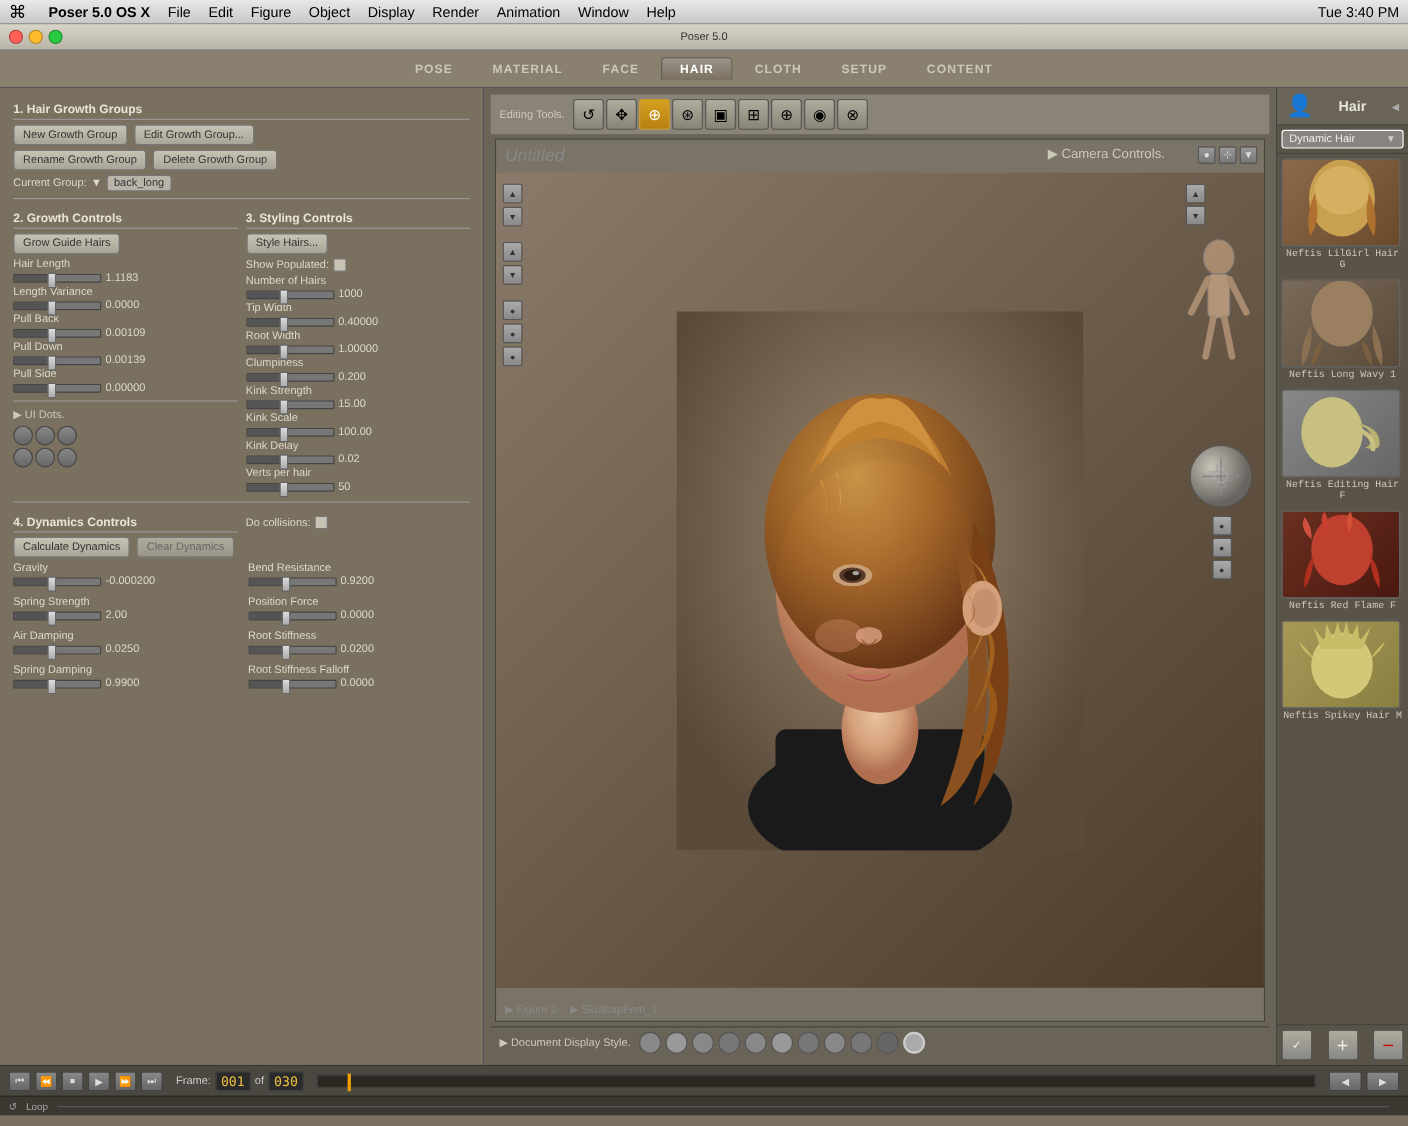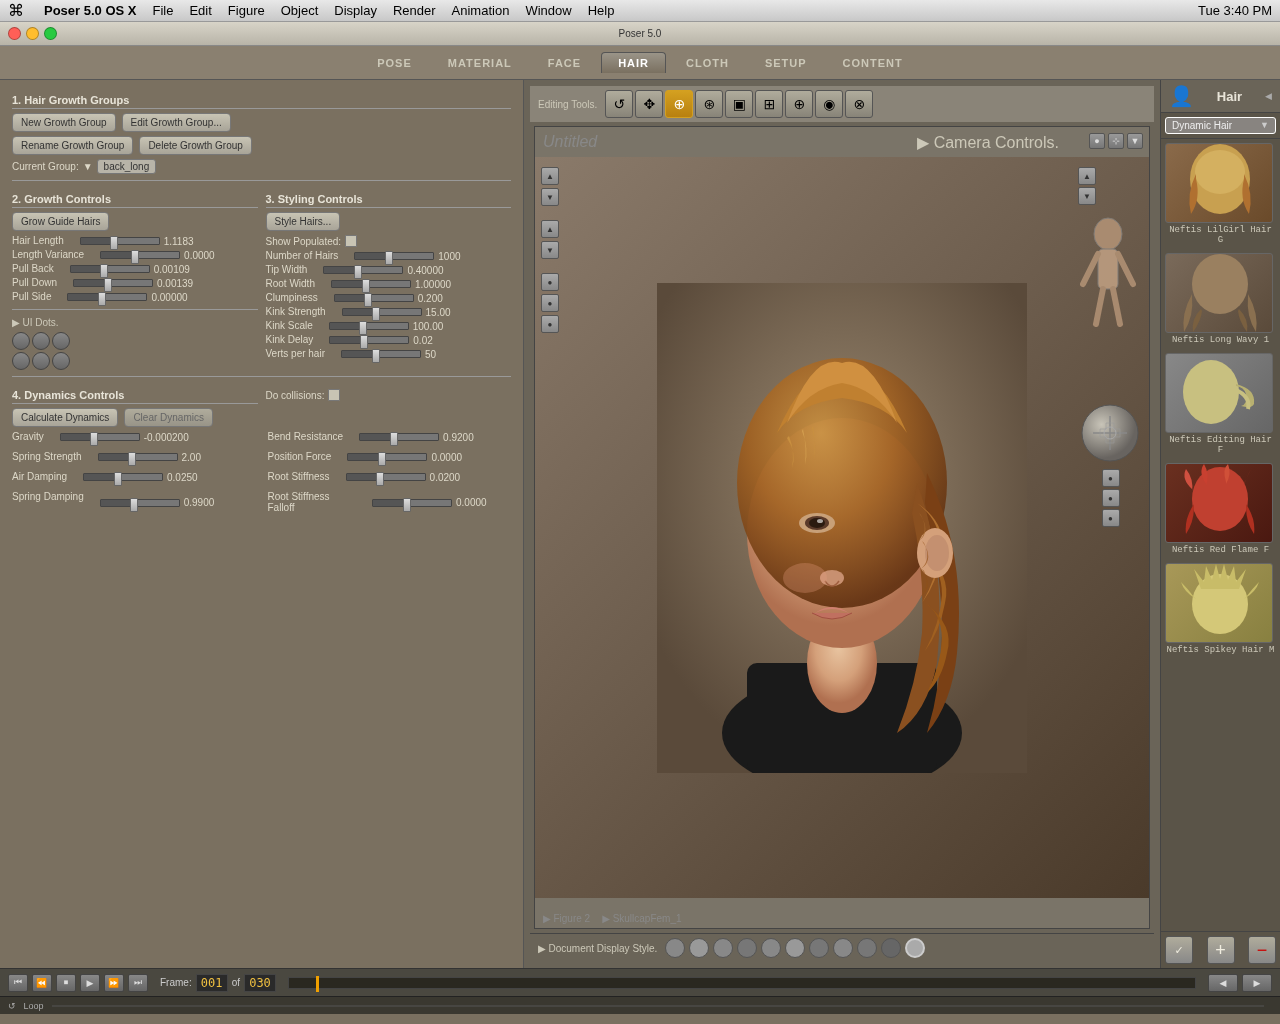--- a/index.html
+++ b/index.html
@@ -71,21 +71,21 @@
     }
 
     
     #main {
       display: flex;
       height: calc(1024px - 22px - 24px - 34px - 28px - 28px);
     }
 
     
     #left-panel {
-      width: 524px;
+      width: 440px;
       background: #7a7060;
       padding: 8px 12px;
       overflow-y: auto;
       border-right: 1px solid #555;
     }
 
     
     #center-panel {
       flex: 1;
       background: #6a6458;
@@ -133,23 +133,22 @@
     .btn-row {
       display: flex;
       gap: 6px;
       margin-bottom: 4px;
       align-items: center;
     }
 
     
     .param-row {
       display: flex;
-      flex-direction: row;
+      flex-direction: column;
       margin-bottom: 2px;
-      gap: 16px;
     }
     .param-label {
       font-size: 10px;
       color: #ddd8c8;
       margin-bottom: 1px;
     }
     .slider-row {
       display: flex;
       align-items: center;
       gap: 4px;
@@ -741,21 +740,21 @@
     <div id="viewport" style="flex:1; position:relative; background:#7a7468; border:1px solid #444; margin: 4px;">
 
       <div style="position:absolute; top:6px; left:8px; font-size:16px; color:#888; font-style:italic;">Untitled</div>
 
       <div style="position:absolute; top:6px; right:6px; display:flex; gap:3px;">
         <div class="viewport-btn">●</div>
         <div class="viewport-btn">⊹</div>
         <div class="viewport-btn">▼</div>
       </div>
 
-      <div style="position:absolute; top:6px; right:90px; font-size:16px; color:#ccc8b8;">▶ <span>Camera Controls.</span></div>
+      <div style="position:absolute; top:6px; right:90px; font-size:12px; color:#ccc8b8;">▶ <span>Camera Controls.</span></div>
 
       <div id="hair-canvas">
 
         <svg width="370" height="490" viewBox="0 0 370 490">
 
           <defs>
             <radialGradient id="bgGrad" cx="50%" cy="40%" r="60%">
               <stop offset="0%" style="stop-color:#9a8870;stop-opacity:1"></stop>
               <stop offset="100%" style="stop-color:#5a4a3a;stop-opacity:1"></stop>
             </radialGradient>

